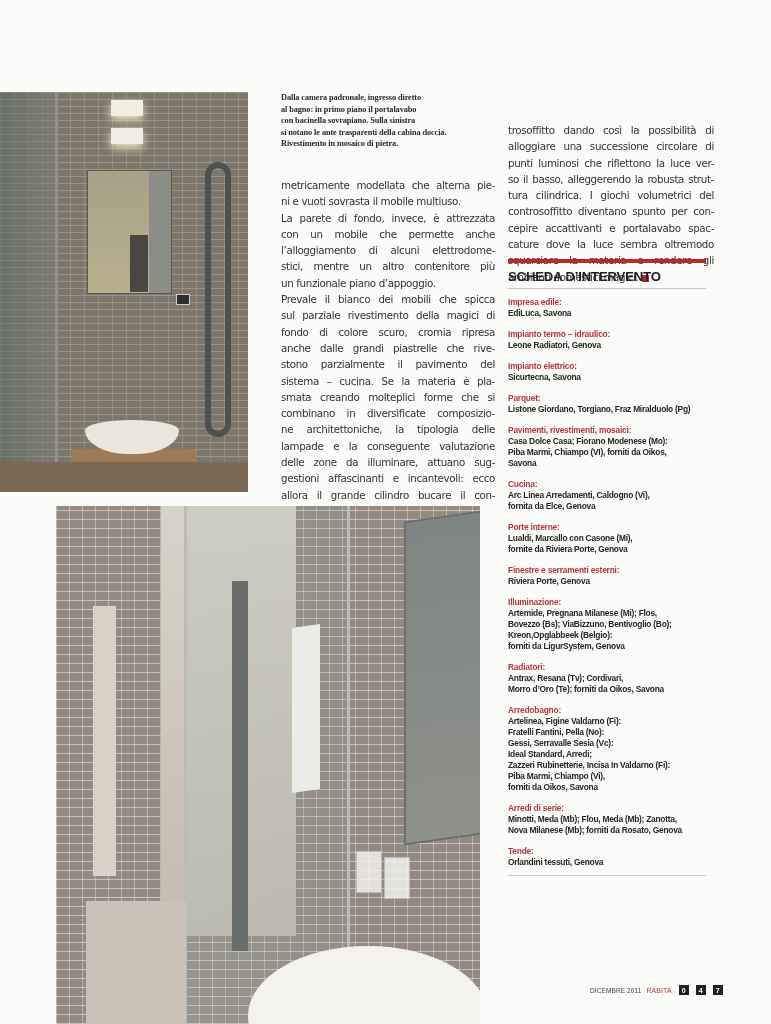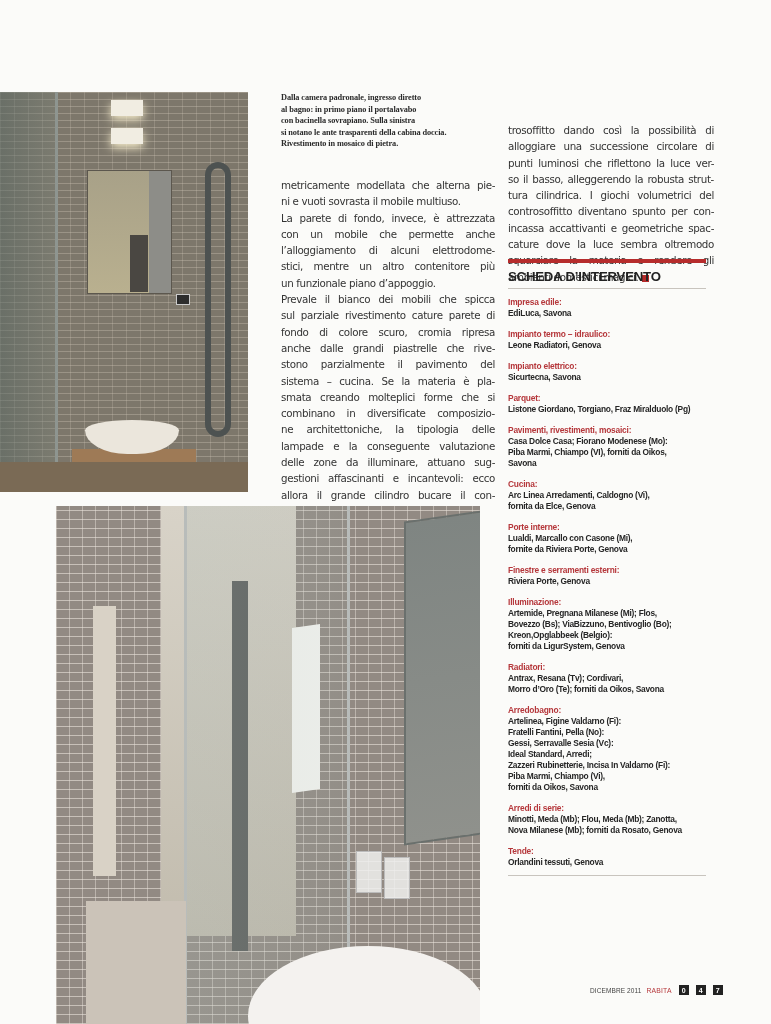--- a/index.html
+++ b/index.html
@@ -127,42 +127,42 @@
 
 <div class="col col-mid">
   <div>metricamente modellata che alterna pie-</div>
   <div class="last">ni e vuoti sovrasta il mobile multiuso.</div>
   <div>La parete di fondo, invece, è attrezzata</div>
   <div>con un mobile che permette anche</div>
   <div>l’alloggiamento di alcuni elettrodome-</div>
   <div>stici, mentre un altro contenitore più</div>
   <div class="last">un funzionale piano d’appoggio.</div>
   <div>Prevale il bianco dei mobili che spicca</div>
-  <div>sul parziale rivestimento cature parete di</div>
+  <div>sul parziale rivestimento della magici di</div>
   <div>fondo di colore scuro, cromia ripresa</div>
   <div>anche dalle grandi piastrelle che rive-</div>
   <div>stono parzialmente il pavimento del</div>
   <div>sistema – cucina. Se la materia è pla-</div>
   <div>smata creando molteplici forme che si</div>
   <div>combinano in diversificate composizio-</div>
   <div>ne architettoniche, la tipologia delle</div>
   <div>lampade e la conseguente valutazione</div>
   <div>delle zone da illuminare, attuano sug-</div>
   <div>gestioni affascinanti e incantevoli: ecco</div>
   <div>allora il grande cilindro bucare il con-</div>
 </div>
 
 <div class="col col-right">
   <div>trosoffitto dando così la possibilità di</div>
   <div>alloggiare una successione circolare di</div>
   <div>punti luminosi che riflettono la luce ver-</div>
   <div>so il basso, alleggerendo la robusta strut-</div>
   <div>tura cilindrica. I giochi volumetrici del</div>
   <div>controsoffitto diventano spunto per con-</div>
-  <div>incassa accattivanti e geometriche spac-</div>
+  <div>cepire accattivanti e portalavabo spac-</div>
   <div>cature dove la luce sembra oltremodo</div>
   <div>squarciare la materia e rendere gli</div>
   <div class="last"><span>ambienti domestici magici.</span><span class="end-mark"></span></div>
 </div>
 
 <div class="scheda">
   <div class="bar-top"></div>
   <h2>SCHEDA D’INTERVENTO</h2>
   <div class="bar-bottom"></div>
   <div class="entries" id="scheda-entries">

